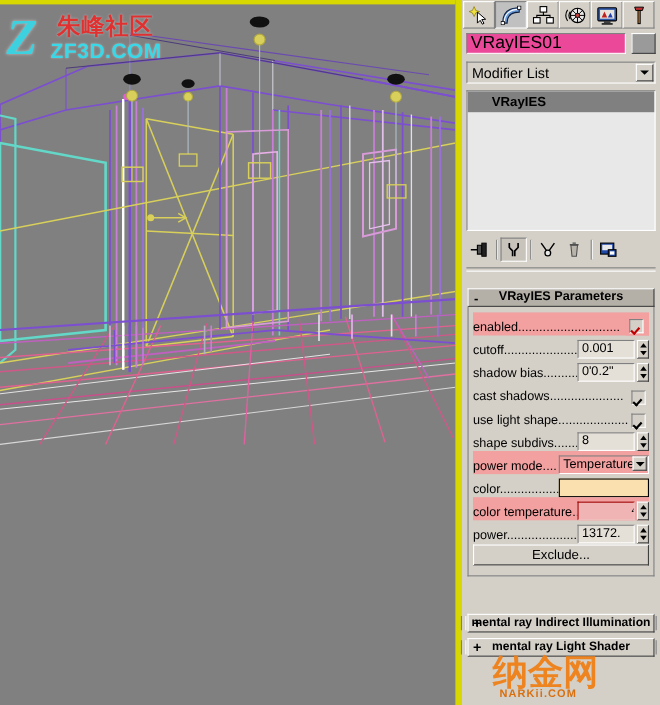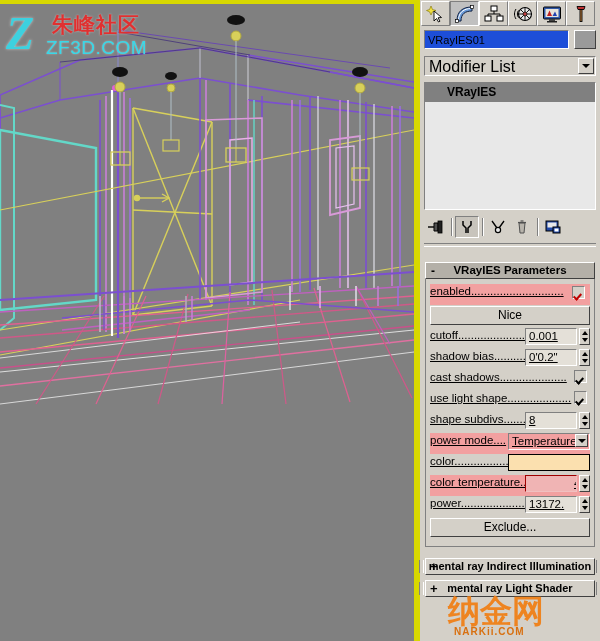--- a/index.html
+++ b/index.html
@@ -39,21 +39,21 @@
     font-family:"Liberation Serif", serif;
   }
   #wm-zf .zf-cn{
     position:absolute;left:48px;top:6px;
     font-size:21px;font-weight:bold;color:#e03030;
     letter-spacing:1px;line-height:22px;
     text-shadow:0 0 2px rgba(255,255,255,.5);
   }
   #wm-zf .zf-dom{
     position:absolute;left:42px;top:30px;
-    font-size:19px;font-weight:normal;color:#38d8e8;
+    font-size:19px;font-weight:bold;color:#38d8e8;
     letter-spacing:.5px;line-height:20px;
     font-family:"Liberation Sans", sans-serif;
     text-shadow:0 0 2px rgba(255,255,255,.4);
   }
 
   
   #wm-narkii{
     position:absolute;left:448px;top:596px;width:152px;height:45px;
     pointer-events:none;z-index:50;
   }
@@ -94,45 +94,45 @@
     border-top:1px solid #808080;border-left:1px solid #808080;
     border-right:1px solid #fff;border-bottom:1px solid #fff;
   }
 
   
   #name-row{
     position:absolute;left:4px;top:30px;width:172px;height:20px;
   }
   #obj-name{
     position:absolute;left:0;top:0;width:145px;height:19px;
-    background:#1d4ed8;
+    background:#ec4899;
     border:1px solid;
     border-color:#808080 #fff #fff #808080;
-    font-family:"Liberation Sans", sans-serif;font-size:11px;
+    font-family:"Liberation Sans", sans-serif;font-size:16px;
     padding:1px 0 0 3px;box-sizing:border-box;
     line-height:16px;color:#000;
   }
   #obj-color{
     position:absolute;left:150px;top:0;width:22px;height:19px;
     background:#9a9a9a;
     border:1px solid;
     border-color:#fff #404040 #404040 #fff;
     box-sizing:border-box;
   }
 
   
   #mod-list-dd{
     position:absolute;left:4px;top:56px;width:172px;height:20px;
     background:#d4d0c8;
     border:1px solid;
     border-color:#808080 #fff #fff #808080;
     box-sizing:border-box;
   }
   #mod-list-dd .lbl{
-    position:absolute;left:4px;top:2px;font-size:16px;line-height:15px;
+    position:absolute;left:4px;top:2px;font-size:13px;line-height:15px;
   }
   #mod-list-dd .arrow{
     position:absolute;right:1px;top:1px;width:16px;height:16px;
     background:#d4d0c8;
     border:1px solid;
     border-color:#fff #404040 #404040 #fff;
     box-sizing:border-box;
     display:flex;align-items:center;justify-content:center;
   }
   .tri-down{
@@ -202,21 +202,21 @@
     background:#d4d0c8;
     border-left:1px solid #808080;
     border-right:1px solid #808080;
     border-bottom:1px solid #808080;
     padding:5px 4px 6px 4px;
     box-sizing:border-box;
   }
 
   .prow{
     position:relative;height:21px;
-    display:flex;align-items:flex-start;text-decoration:underline;
+    display:flex;align-items:flex-end;
   }
   .prow.anim{background:#f2a0a0;}
   .plabel{
     font-size:11.5px;white-space:nowrap;overflow:hidden;
     flex:1 1 auto;line-height:14px;
   }
   .ckbox{
     width:13px;height:13px;background:#d4d0c8;
     border:1px solid;border-color:#808080 #fff #fff #808080;
     box-sizing:border-box;position:relative;flex:0 0 auto;
@@ -621,21 +621,20 @@
   <div class="roll-body">
 
     <div class="prow anim">
       <span class="plabel">enabled.............................</span>
       <span class="ck-hl">
         <span class="ckbox on red"></span>
       </span>
     </div>
 
 
-    <div class="btn-wide">Nice</div>
 
     <div class="prow">
       <span class="plabel">cutoff.......................</span>
       <span class="spin-wrap">
         <span class="numfield">0.001</span>
         <span class="spinner">
             <i class="sp-up"></i>
             <i class="sp-dn"></i>
           </span>
       </span>

